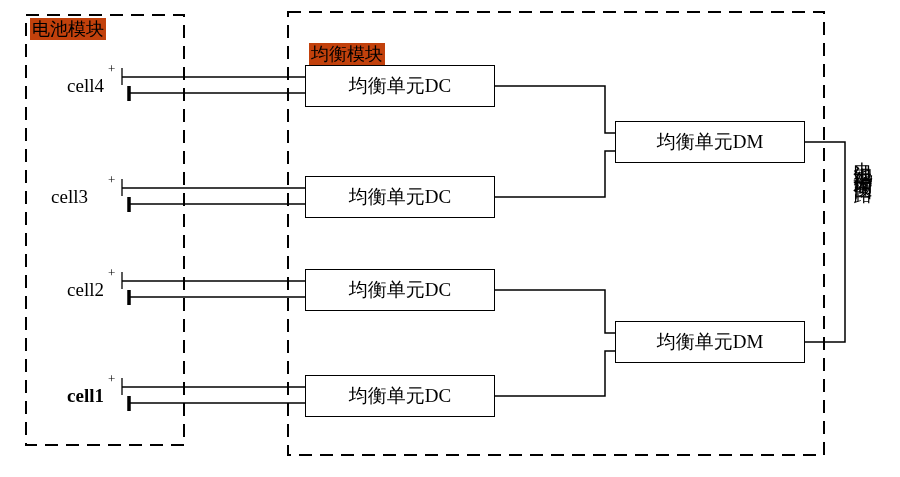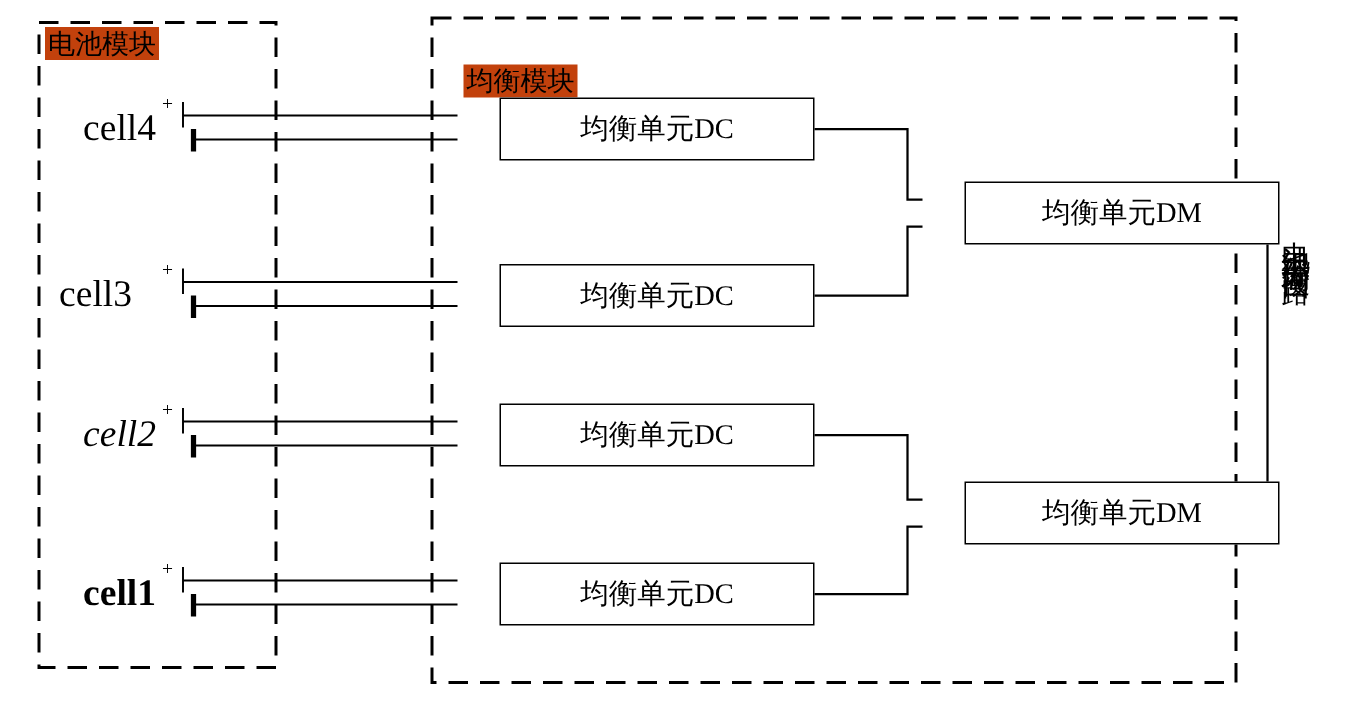--- a/index.html
+++ b/index.html
@@ -24,36 +24,35 @@
     font-size: 18px;
     line-height: 22px;
     background: #c2410c;
     padding: 0 2px;
     white-space: nowrap;
   }
   .cell-label {
     position: absolute;
     width: 70px;
     text-align: right;
-    font-size: 25px;
+    font-size: 19px;
     line-height: 22px;
     white-space: nowrap;
   }
   .unit-box {
     position: absolute;
-    width: 210px;
+    width: 190px;
     height: 42px;
     border: 1.6px solid #000000;
     background: #ffffff;
     display: flex;
     align-items: center;
     justify-content: center;
     font-size: 19px;
     white-space: nowrap;
-    margin-left: 28px;
   }
   .vertical-label {
     position: absolute;
     writing-mode: vertical-rl;
     text-orientation: upright;
     font-size: 19px;
     line-height: 1.1;
     letter-spacing: 3px;
     white-space: nowrap;
   }
@@ -114,21 +113,21 @@
     <path d="M495 396 H605 V351 H615" stroke-width="1.5"></path>
 
     <path d="M805 142 H845 V342 H805" stroke-width="1.5"></path>
   </svg>
 
   <div class="module-label" style="left:30px; top:18px;">电池模块</div>
   <div class="module-label" style="left:309px; top:16px;margin-top:27px;">均衡模块</div>
 
   <div class="cell-label" style="left:34px; top:75px;">cell4</div>
   <div class="cell-label" style="left:18px; top:186px;">cell3</div>
-  <div class="cell-label" style="left:34px; top:279px;font-style:italic;">cell2</div>
+  <div class="cell-label" style="left:34px; top:279px;">cell2</div>
   <div class="cell-label" style="left:34px; top:385px;font-weight:bold;">cell1</div>
 
   <div class="unit-box" style="left:305px; top:65px;">均衡单元DC</div>
   <div class="unit-box" style="left:305px; top:176px;">均衡单元DC</div>
   <div class="unit-box" style="left:305px; top:269px;">均衡单元DC</div>
   <div class="unit-box" style="left:305px; top:375px;">均衡单元DC</div>
 
   <div class="unit-box" style="left:615px; top:121px;">均衡单元DM</div>
   <div class="unit-box" style="left:615px; top:321px;">均衡单元DM</div>
 

